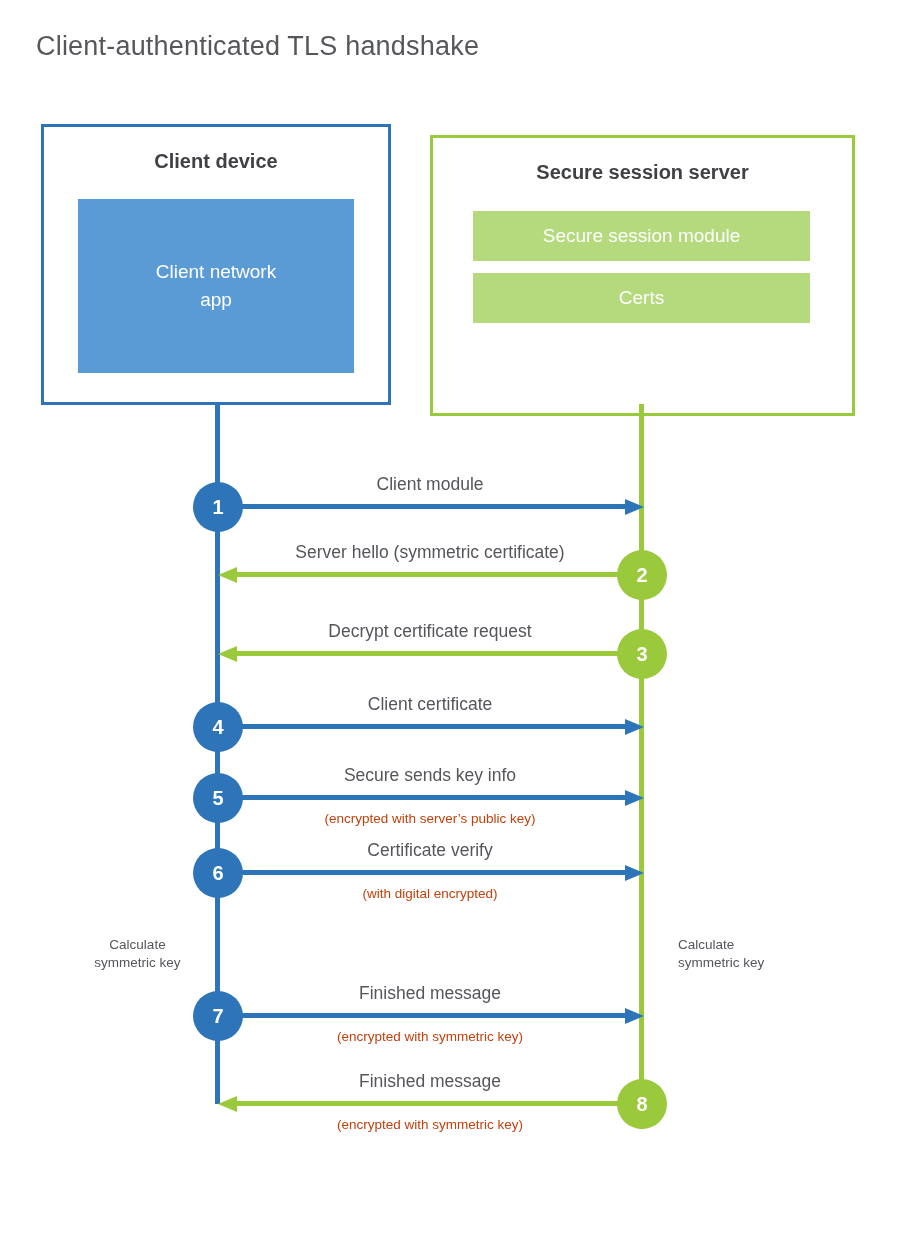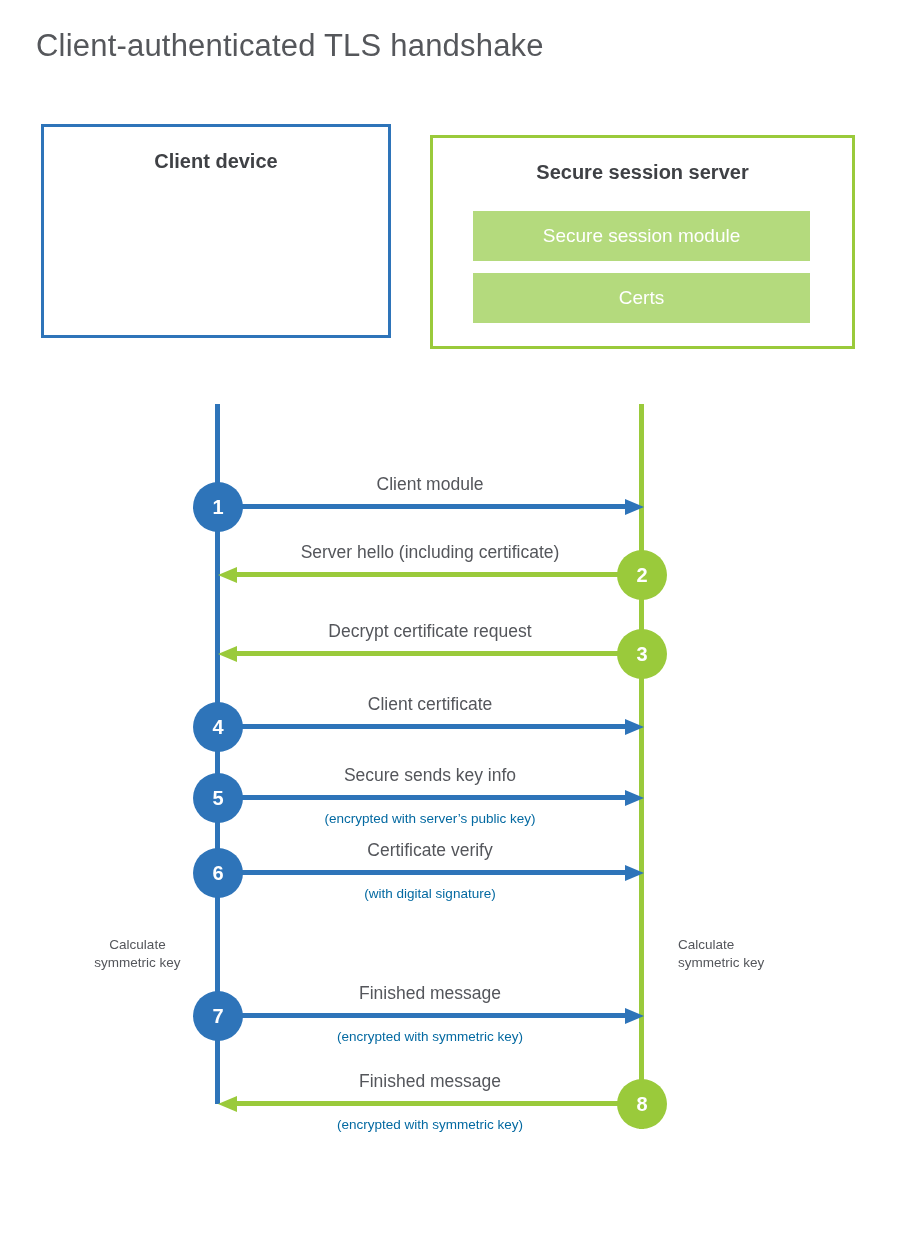--- a/index.html
+++ b/index.html
@@ -3,24 +3,24 @@
 <meta charset="utf-8">
 <style>
   html,body{margin:0;padding:0;background:#ffffff;}
   #stage{
     position:relative;width:900px;height:1256px;background:#ffffff;
     font-family:"Liberation Sans", sans-serif;overflow:hidden;
   }
   
   #title{
     position:absolute;left:36px;top:26px;width:700px;
-    font-size:31px;line-height:40px;color:#55575b;font-weight:400;letter-spacing:.2px;
+    font-size:27px;line-height:40px;color:#55575b;font-weight:400;letter-spacing:.2px;
   }
   
-  .actor{position:absolute;top:124px;height:214px;background:#ffffff;box-sizing:border-box;}
+  .actor{position:absolute;top:124px;height:281px;background:#ffffff;box-sizing:border-box;}
   #client-box{left:41px;width:350px;border:3px solid #2e74b9;}
   #server-box{left:430px;width:425px;border:3px solid #9aca3b;margin-top:11px;}
   .actor-title{
     position:absolute;top:23px;left:0;width:100%;text-align:center;
     font-size:20px;font-weight:700;color:#3f4145;
   }
   #app-box{
     position:absolute;left:34px;top:72px;width:276px;height:174px;background:#5b9bd5;
     display:flex;align-items:center;justify-content:center;text-align:center;
     color:#ffffff;font-size:19px;line-height:28px;white-space:pre-line;
@@ -42,39 +42,43 @@
   .circle{
     position:absolute;top:-25px;width:50px;height:50px;border-radius:50%;
     text-align:center;line-height:50px;color:#ffffff;font-size:20px;font-weight:700;
   }
   .mlabel{
     position:absolute;left:218px;width:424px;top:-34px;text-align:center;
     font-size:17.5px;line-height:22px;color:#54565b;
   }
   .msub{
     position:absolute;left:218px;width:424px;top:12px;text-align:center;
-    font-size:13.5px;line-height:18px;color:#0369a1;
+    font-size:13.5px;line-height:18px;color:#c2410c;
   }
   
   .note{
     position:absolute;font-size:13px;line-height:17px;color:#54565b;white-space:pre-line;
   }
   #note-decrypt{left:667px;top:765px;width:165px;}
   #note-calc-left{left:85px;top:936px;width:105px;text-align:center;font-size:13.5px;line-height:17.5px;}
   #note-calc-right{left:678px;top:936px;width:120px;text-align:left;font-size:13.5px;line-height:17.5px;}
 </style>
 </head>
 <body>
 
 <div id="stage">
 
   <div id="title">Client-authenticated TLS handshake</div>
 
   <div id="client-box" class="actor">
     <div class="actor-title">Client device</div>
+    <div id="app-box">
+      <span>Client network
+app</span>
+    </div>
   </div>
 
   <div id="server-box" class="actor">
     <div class="actor-title">Secure session server</div>
     <div class="server-bar" style="top:135px">Certs</div>
     <div class="server-bar" style="top:73px">Secure session module</div>
   </div>
 
   <div class="vline blue-bg" style="left:215px;top:404px;height:700px"></div>
   <div class="vline green-bg" style="left:639px;top:404px;height:725px"></div>
@@ -83,21 +87,21 @@
     <div class="hline blue-bg" style="left:218px;width:407px"></div>
     <div class="tri tri-right" style="left:625px"></div>
     <div class="circle blue-bg" style="left:193px"><span>1</span></div>
     <div class="mlabel">Client module</div>
   </div>
 
   <div class="msg" style="top:575px">
     <div class="hline green-bg" style="left:237px;width:405px"></div>
     <div class="tri tri-left" style="left:218px"></div>
     <div class="circle green-bg" style="left:617px"><span>2</span></div>
-    <div class="mlabel">Server hello (including certificate)</div>
+    <div class="mlabel">Server hello (symmetric certificate)</div>
   </div>
 
   <div class="msg" style="top:654px">
     <div class="hline green-bg" style="left:237px;width:405px"></div>
     <div class="tri tri-left" style="left:218px"></div>
     <div class="circle green-bg" style="left:617px"><span>3</span></div>
     <div class="mlabel">Decrypt certificate request</div>
   </div>
 
   <div class="msg" style="top:727px">
@@ -113,21 +117,21 @@
     <div class="circle blue-bg" style="left:193px"><span>5</span></div>
     <div class="mlabel">Secure sends key info</div>
     <div class="msub">(encrypted with server’s public key)</div>
   </div>
 
   <div class="msg" style="top:873px">
     <div class="hline blue-bg" style="left:218px;width:407px"></div>
     <div class="tri tri-right" style="left:625px"></div>
     <div class="circle blue-bg" style="left:193px"><span>6</span></div>
     <div class="mlabel">Certificate verify</div>
-    <div class="msub">(with digital signature)</div>
+    <div class="msub">(with digital encrypted)</div>
   </div>
 
   <div class="msg" style="top:1016px">
     <div class="hline blue-bg" style="left:218px;width:407px"></div>
     <div class="tri tri-right" style="left:625px"></div>
     <div class="circle blue-bg" style="left:193px"><span>7</span></div>
     <div class="mlabel">Finished message</div>
     <div class="msub">(encrypted with symmetric key)</div>
   </div>
 

